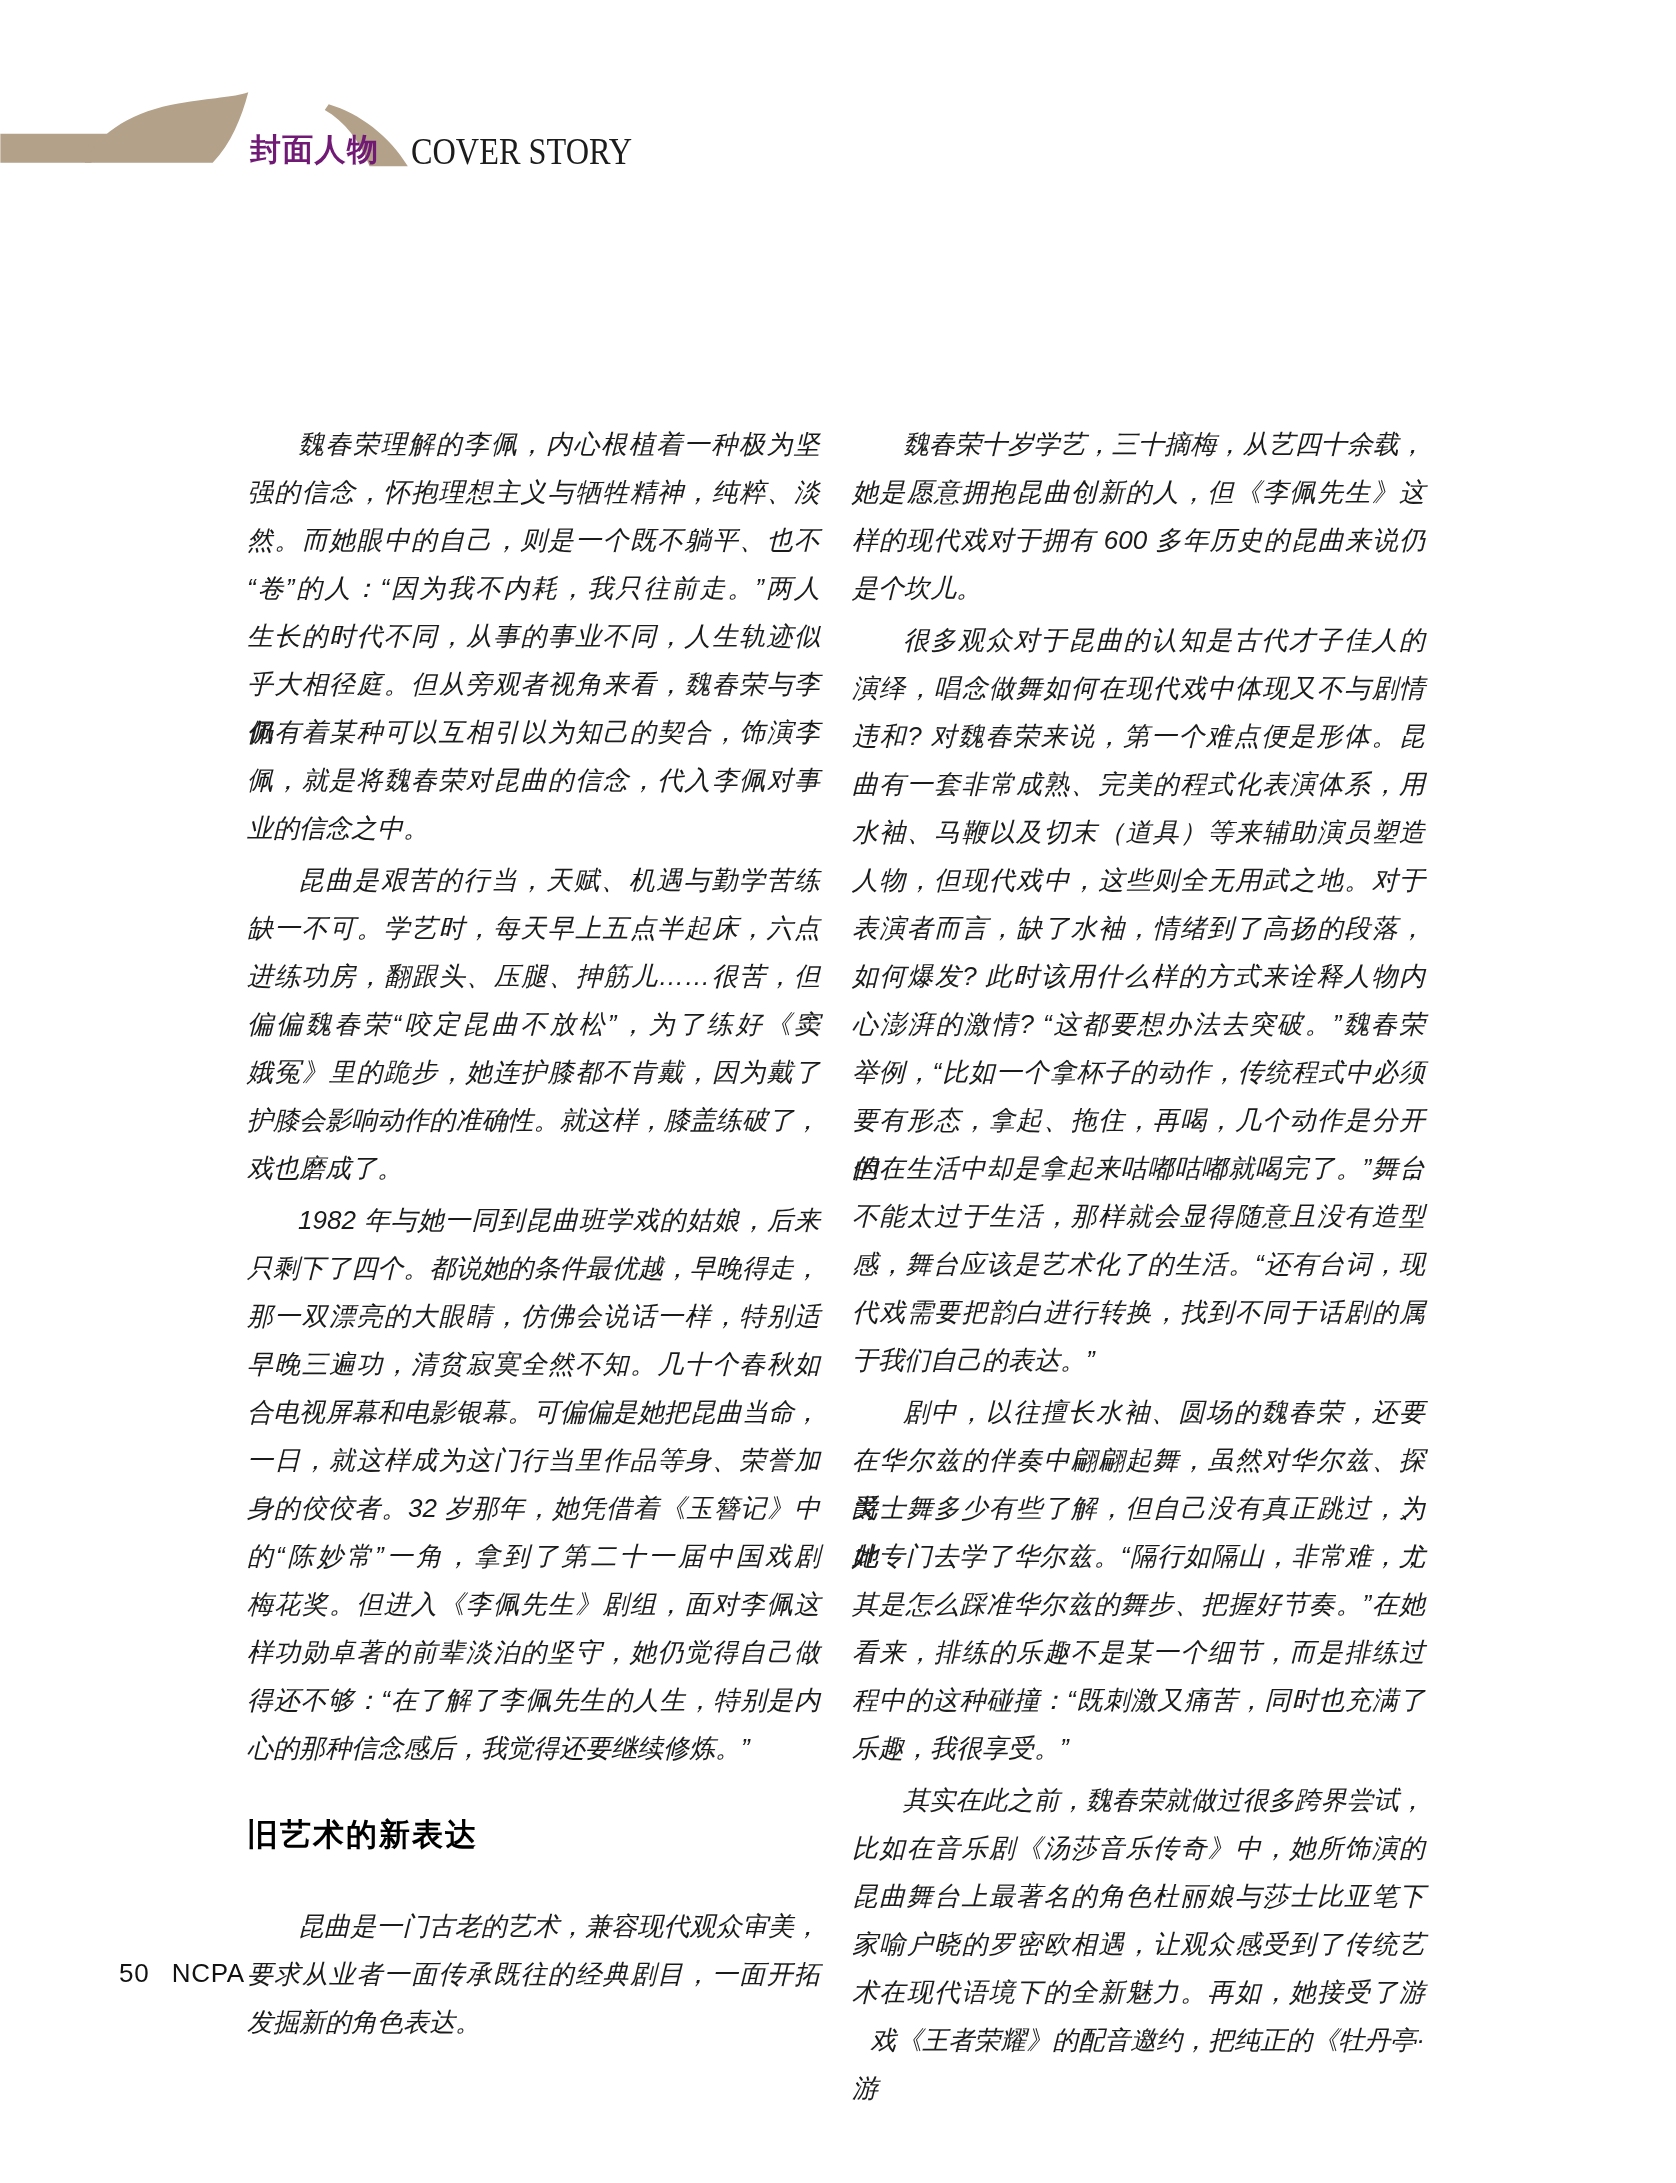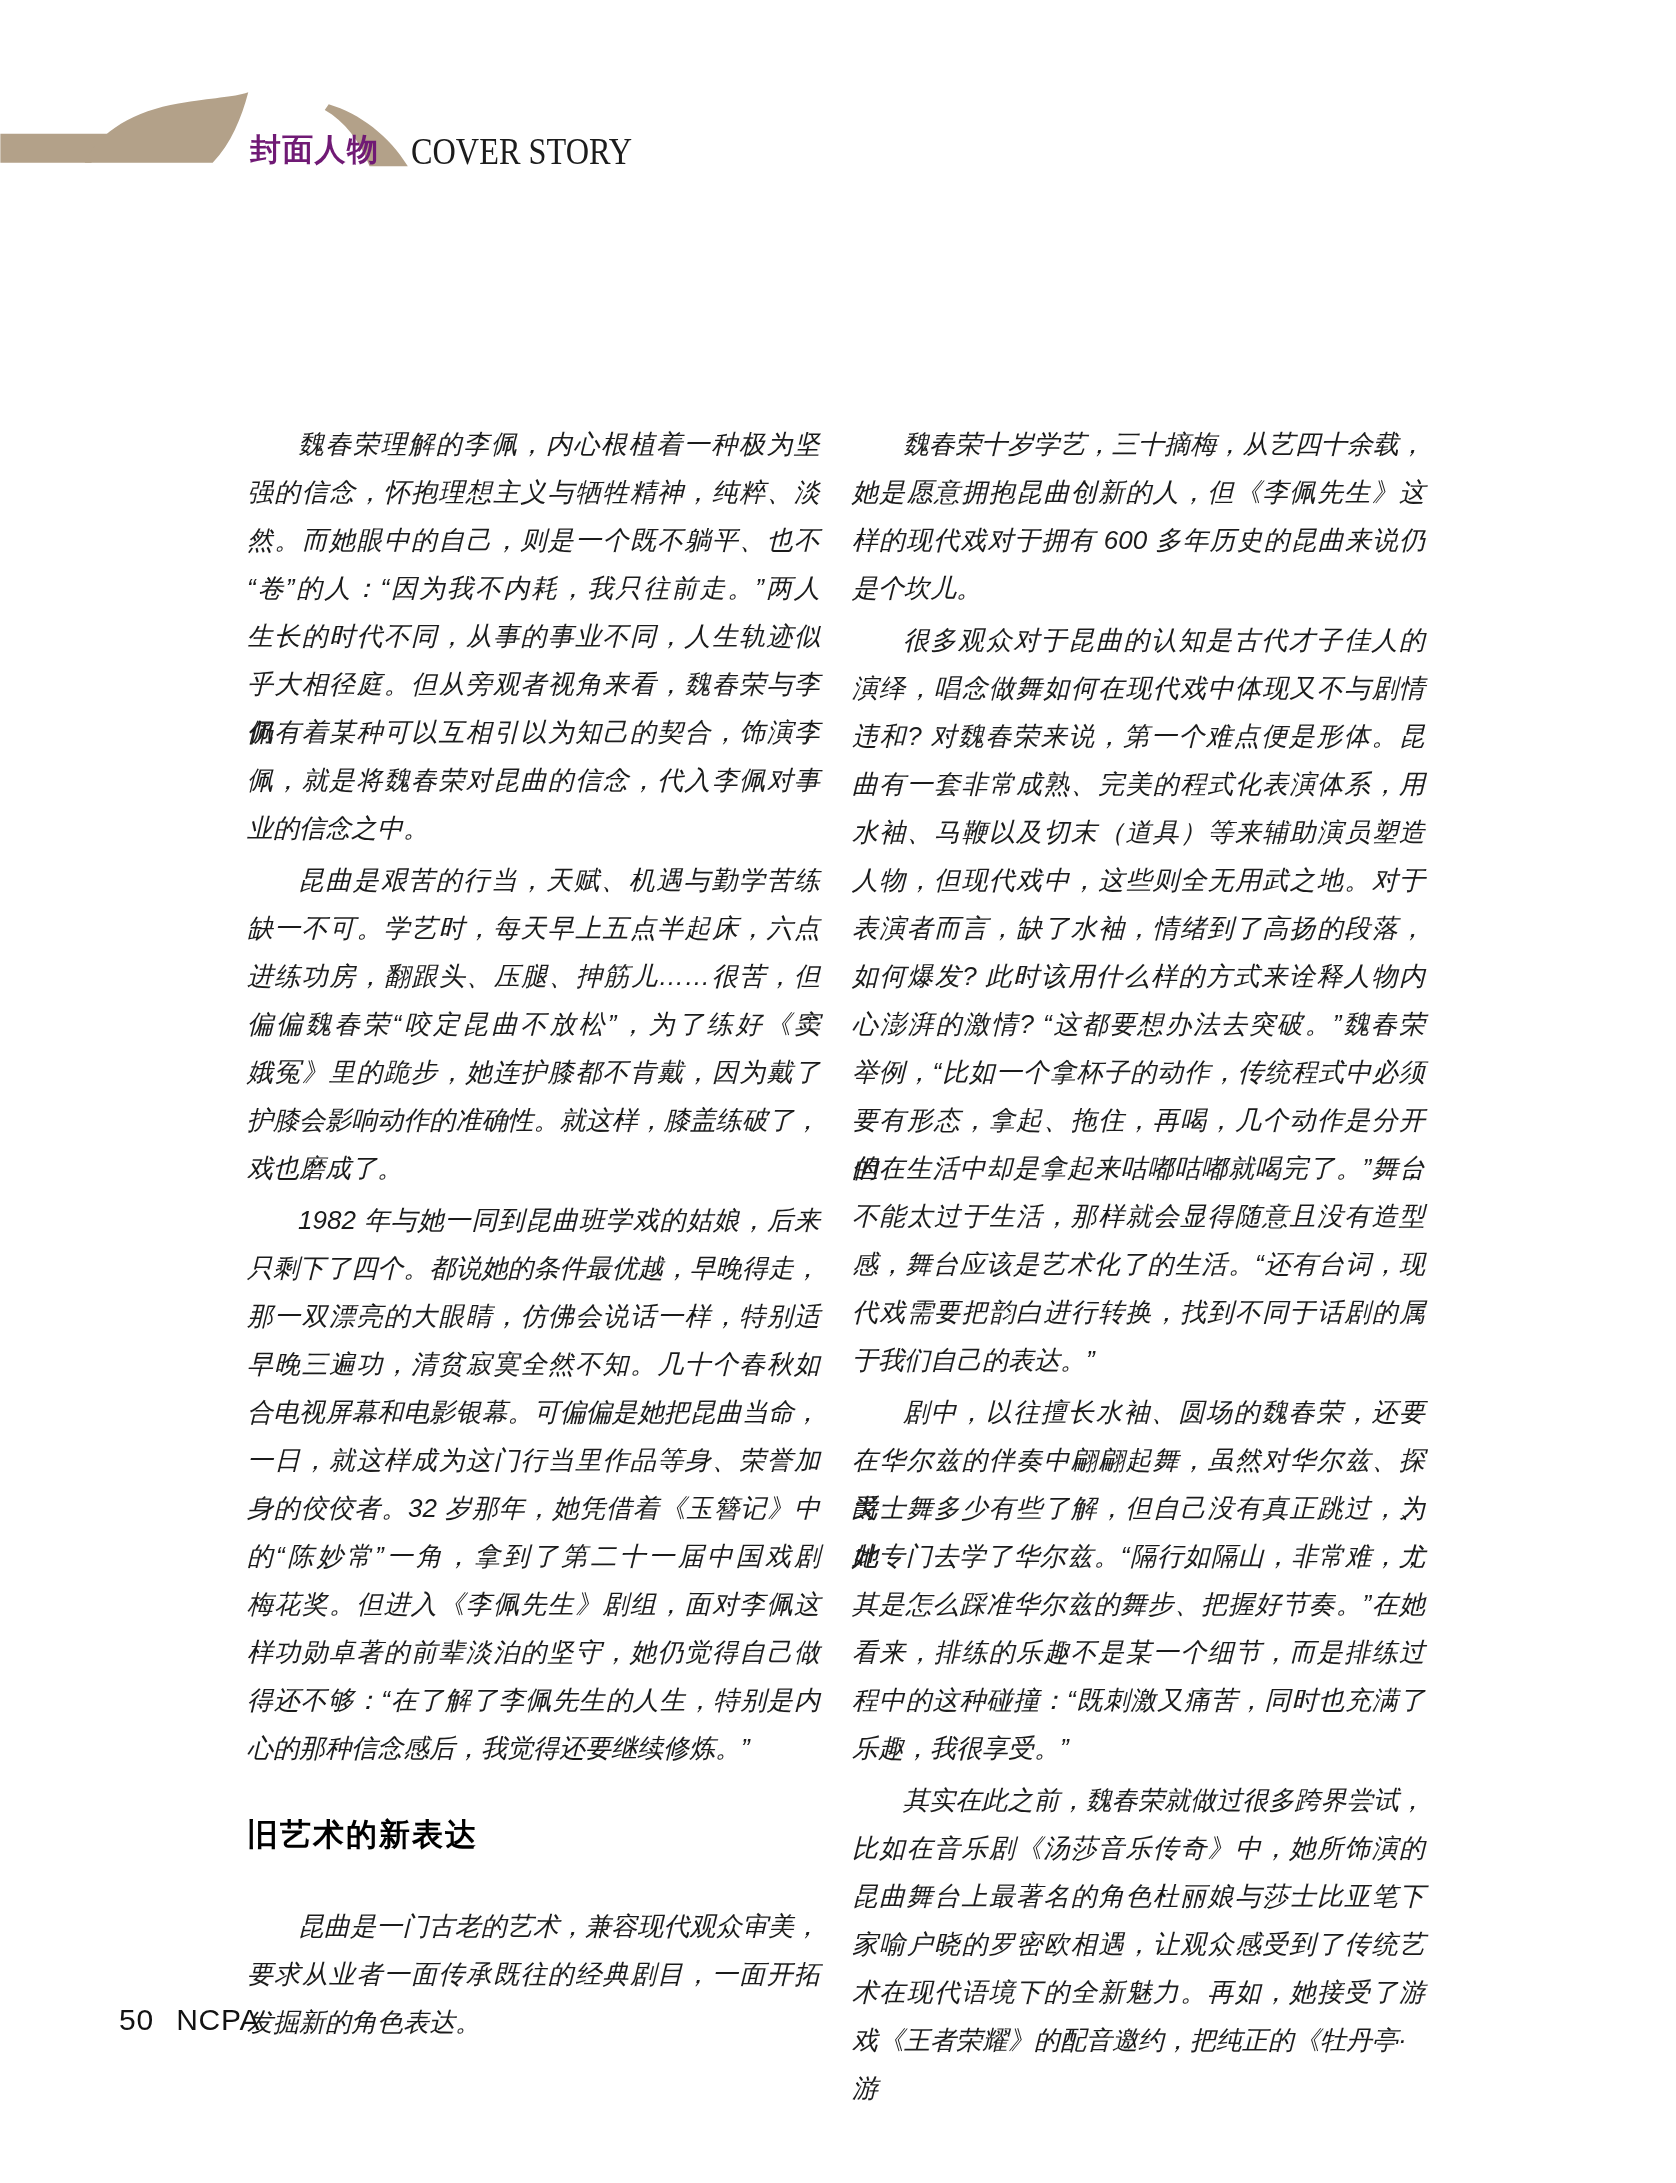--- a/index.html
+++ b/index.html
@@ -21,29 +21,29 @@
   
   .col{position:absolute;top:416px;width:581px;font-size:26px;}
   #left-col{left:243px;}
   #right-col{left:848px;}
   .para{margin:4px;font-style:italic;}
   .line{
     height:48px;line-height:48px;
     text-align:justify;text-align-last:justify;
   }
   .line.indent{padding-left:51px;}
-  .line.end{text-align:left;text-align-last:left;}
+  .line.end{text-align:right;text-align-last:left;}
   .section-heading{
     font-size:31px;font-weight:700;letter-spacing:2px;color:#000;
     line-height:53px;margin:36px 0 41px 4px;
   }
   
   .footer{
-    position:absolute;left:119px;top:1999px;height:42px;
-    font-size:30px;line-height:42px;color:#121212;display:flex;gap:22.4px;
+    position:absolute;left:119px;top:1952px;height:42px;
+    font-size:26px;line-height:42px;color:#121212;display:flex;gap:22.4px;
     letter-spacing:0.7px;
   }
 </style>
 </head>
 <body>
 
 <div>
   <svg class="header-decor" viewBox="0 0 1100 320" xmlns="http://www.w3.org/2000/svg" aria-hidden="true">
     <g fill="#b3a189">
       <path d="M0,203 L166,203 L138,247 L0,247 Z"></path>

